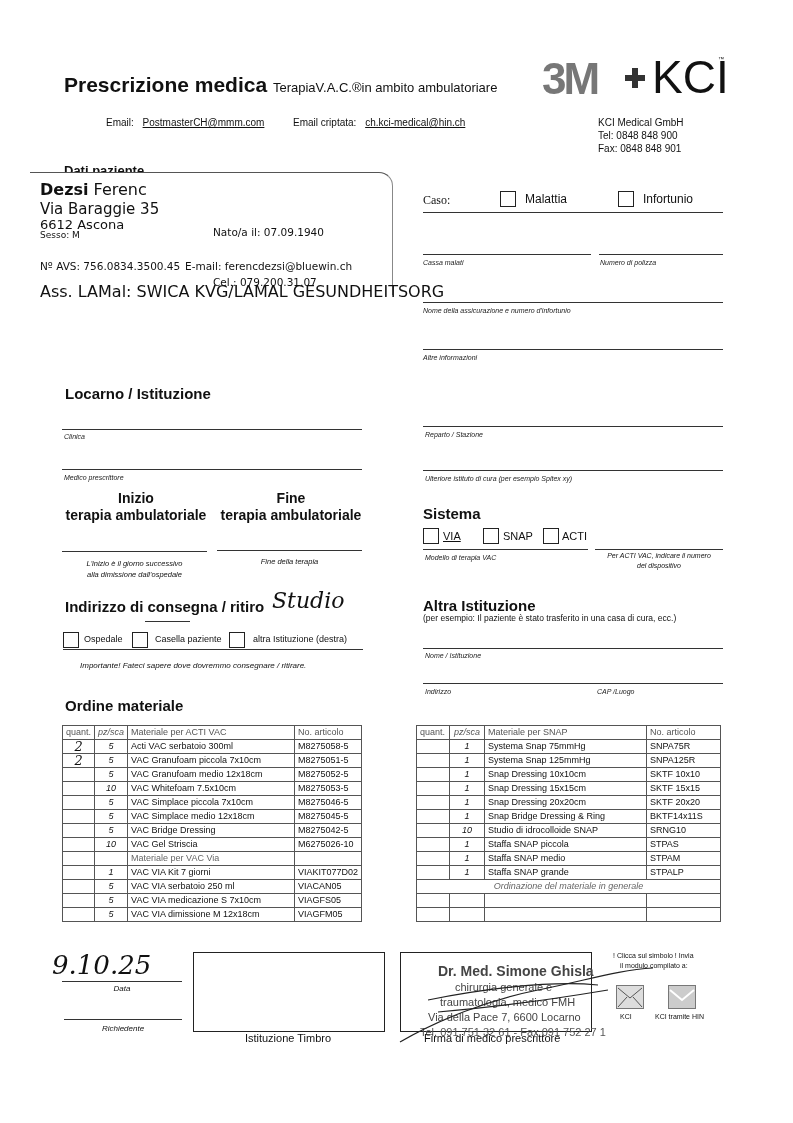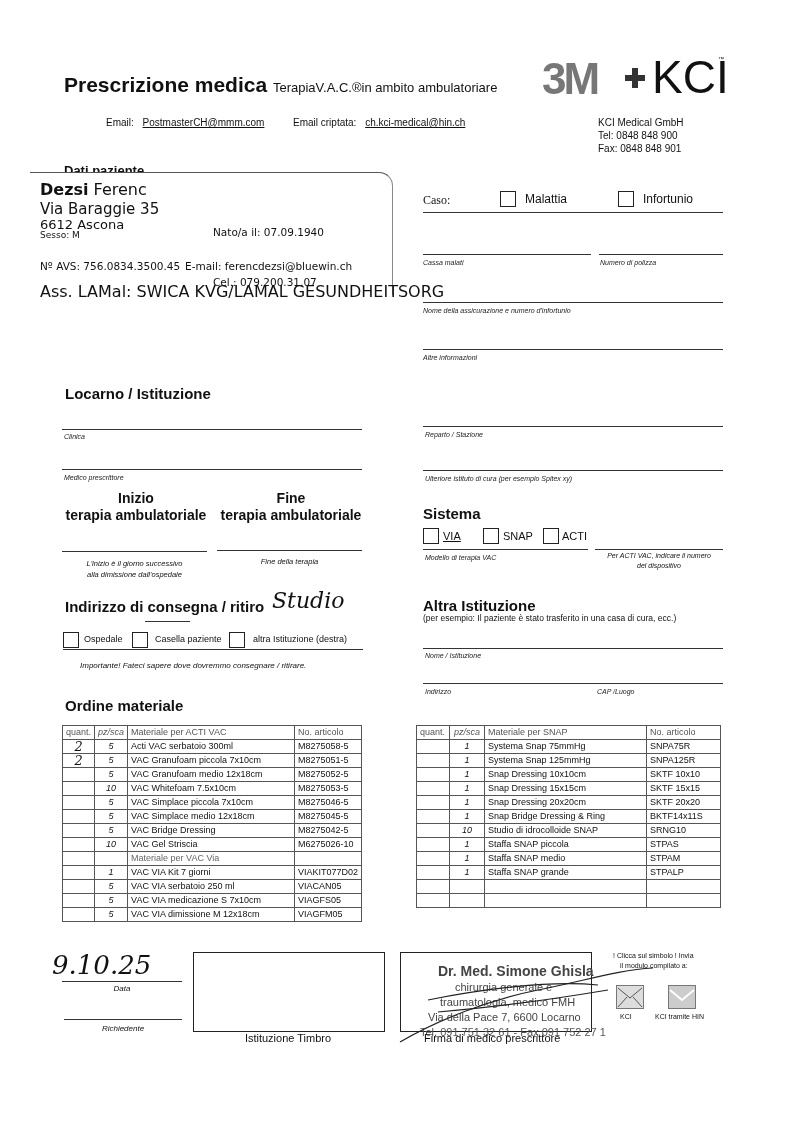--- a/index.html
+++ b/index.html
@@ -332,20 +332,23 @@
         <td>Staffa SNAP medio</td>
         <td>STPAM</td>
       </tr>
   <tr>
         <td></td>
         <td class="c">1</td>
         <td>Staffa SNAP grande</td>
         <td>STPALP</td>
       </tr>
   <tr>
+    <td colspan="4" class="c grey">Ordinazione del materiale in generale</td>
+  </tr>
+  <tr>
         <td></td>
         <td></td>
         <td></td>
         <td></td>
       </tr>
   <tr>
         <td></td>
         <td></td>
         <td></td>
         <td></td>

